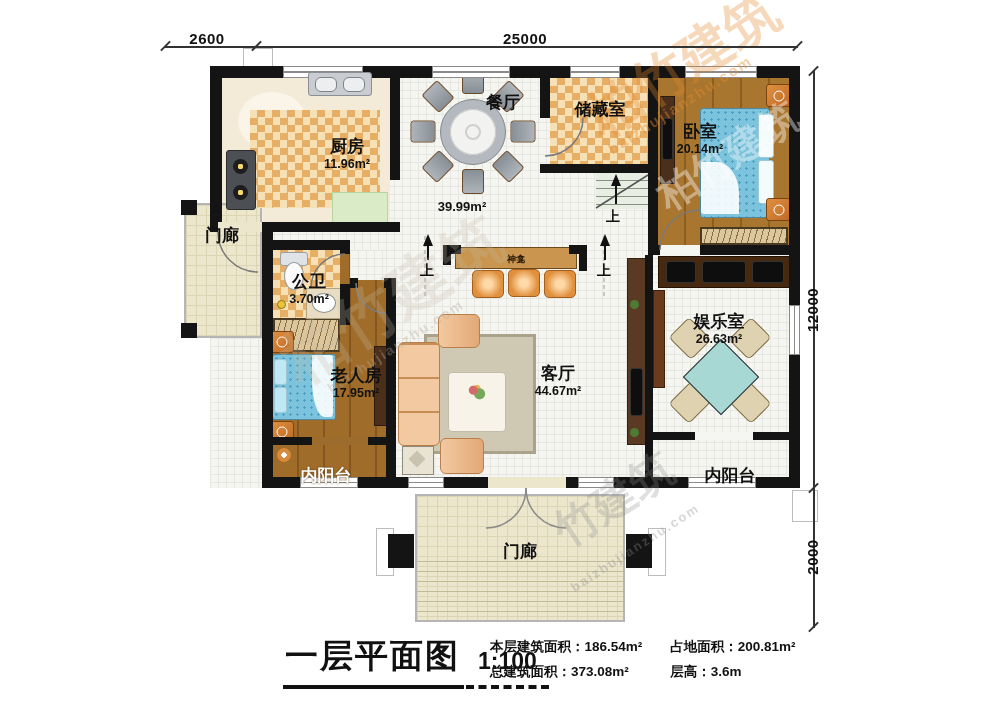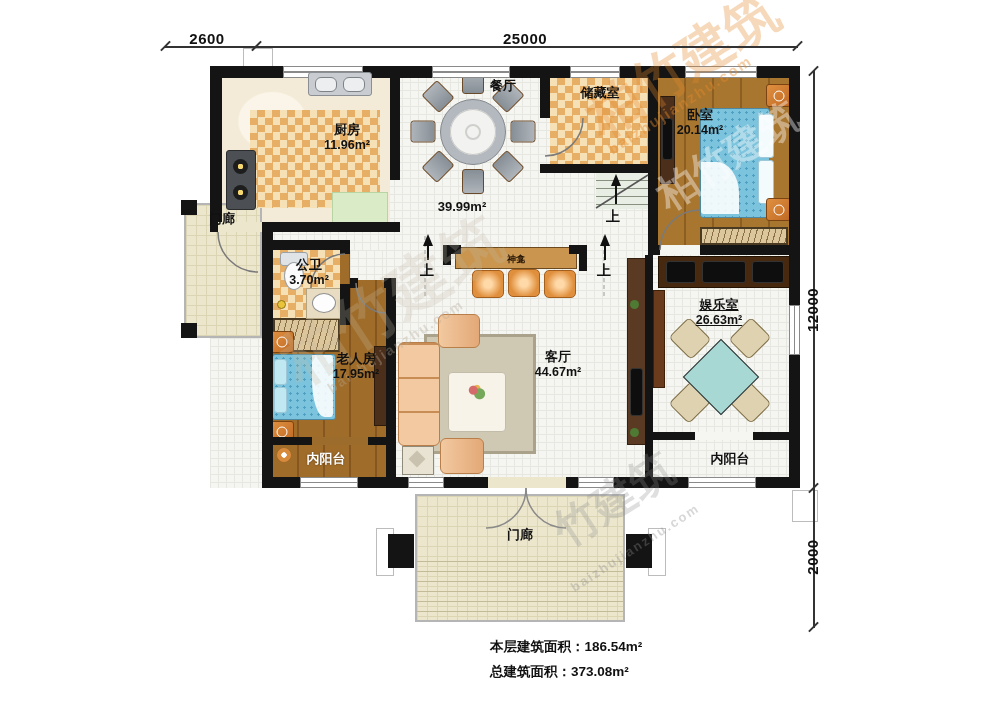--- a/index.html
+++ b/index.html
@@ -20,21 +20,21 @@
   .checker{background-color:#f6e1b7;background-image:conic-gradient(#e7ae66 90deg,#f6e1b7 90deg 180deg,#e7ae66 180deg 270deg,#f6e1b7 270deg);background-size:15px 15px;}
   .wood{background:repeating-linear-gradient(90deg,#a8762f 0 26px,#8c5e22 26px 28px),repeating-linear-gradient(0deg,rgba(0,0,0,0) 0 60px,rgba(60,35,5,.25) 60px 62px);background-color:#a8762f;}
   .wood2{background:repeating-linear-gradient(90deg,#a06c2a 0 24px,#855620 24px 26px);}
   .porchflr{background-color:#ece6cd;background-image:linear-gradient(#dcd5b4 1px,transparent 1px),linear-gradient(90deg,#dcd5b4 1px,transparent 1px);background-size:10px 10px;}
   .steps{background-image:repeating-linear-gradient(to bottom,transparent 0 9px,#c3bb97 9px 10px),linear-gradient(90deg,#dcd5b4 1px,transparent 1px);background-size:auto,10px 10px;}
   .hatch{background-color:#dcc69c;background-image:repeating-linear-gradient(105deg,transparent 0 5px,#8a6f46 5px 6px);border:2px solid #4a3a22;box-sizing:border-box;}
   .flr{position:absolute;z-index:10;}
   .fur{position:absolute;z-index:15;}
   
   .room-label{position:absolute;z-index:50;text-align:center;transform:translateX(-50%);line-height:1.15;white-space:nowrap;}
-  .room-label .nm{font-size:13px;font-weight:bold;display:block;}
+  .room-label .nm{font-size:17px;font-weight:bold;display:block;margin-top:14px;}
   .room-label .ar{font-size:12.5px;font-weight:bold;display:block;}
   .dim{position:absolute;z-index:50;font-size:15px;font-weight:bold;letter-spacing:.5px;}
   .dimline{position:absolute;background:#333;z-index:45;}
   .tick{position:absolute;width:13px;height:2px;background:#333;z-index:46;}
   .up-label{position:absolute;z-index:50;font-size:14px;font-weight:bold;}
   .overlay{position:absolute;left:0;top:0;z-index:30;}
   .wm{position:absolute;z-index:40;font-weight:bold;white-space:nowrap;pointer-events:none;}
   
   .bed{background-color:#7cc4dd;background-image:radial-gradient(#4e9fc0 1px,transparent 1.3px);background-size:7px 7px;border:1px solid #4d88a0;border-radius:3px;}
   .pillow{background:#f4fbfd;border:1px solid #9ec8d8;border-radius:3px;position:absolute;}
@@ -269,21 +269,21 @@
     <span class="ar">3.70m²</span>
   </div>
   <div class="room-label" style="left:356px;top:352px;">
     <span class="nm">老人房</span>
     <span class="ar">17.95m²</span>
   </div>
   <div class="room-label" style="left:558px;top:350px;">
     <span class="nm">客厅</span>
     <span class="ar">44.67m²</span>
   </div>
-  <div class="room-label" style="left:719px;top:298px;text-decoration:underline;">
+  <div class="room-label" style="left:719px;top:298px;">
     <span class="nm">娱乐室</span>
     <span class="ar">26.63m²</span>
   </div>
   <div class="room-label" style="left:326px;top:452px;">
     <span class="nm" style="color:#fff;text-shadow:0 0 2px #5a3a12;">内阳台</span>
   </div>
   <div class="room-label" style="left:730px;top:452px;">
     <span class="nm">内阳台</span>
   </div>
   <div class="room-label" style="left:520px;top:528px;">
@@ -295,20 +295,28 @@
   <div class="up-label" style="left:597px;top:262px;">上</div>
 
   <div class="wm" style="left:575px;top:28px;font-size:54px;color:rgba(228,138,42,.32);transform:rotate(-33deg);">柏竹建筑</div>
   <div class="wm" style="left:596px;top:96px;font-size:15px;color:rgba(228,138,42,.42);transform:rotate(-33deg);letter-spacing:2px;">baizhujianzhu.com</div>
   <div class="wm" style="left:268px;top:258px;font-size:62px;color:rgba(196,186,164,.25);transform:rotate(-33deg);">柏竹建筑</div>
   <div class="wm" style="left:316px;top:338px;font-size:14px;color:rgba(180,170,150,.35);transform:rotate(-33deg);letter-spacing:2px;">baizhujianzhu.com</div>
   <div class="wm" style="left:648px;top:128px;font-size:40px;color:rgba(255,255,255,.40);transform:rotate(-33deg);">柏竹建筑</div>
   <div class="wm" style="left:548px;top:470px;font-size:44px;color:rgba(140,140,140,.28);transform:rotate(-33deg);">竹建筑</div>
   <div class="wm" style="left:560px;top:540px;font-size:13px;color:rgba(140,140,140,.35);transform:rotate(-33deg);letter-spacing:2px;">baizhujianzhu.com</div>
 
+  <div class="title-wrap">
+    <span class="title-main">一层平面图</span>
+    <span class="title-scale">1:100</span>
+  </div>
   <div class="stats">
     <div>
       <div class="row"><span>本层建筑面积：</span><span>186.54m²</span></div>
       <div class="row"><span>总建筑面积：</span><span>373.08m²</span></div>
     </div>
+    <div>
+      <div class="row"><span>占地面积：</span><span>200.81m²</span></div>
+      <div class="row"><span>层高：</span><span>3.6m</span></div>
+    </div>
   </div>
 
 </div>
 
 </body></html>

